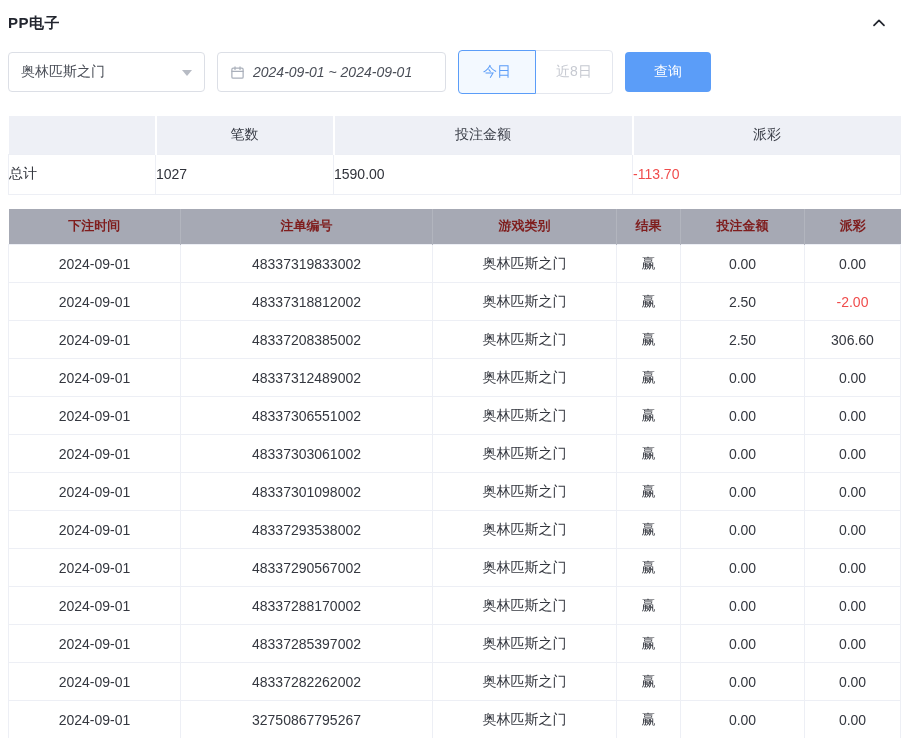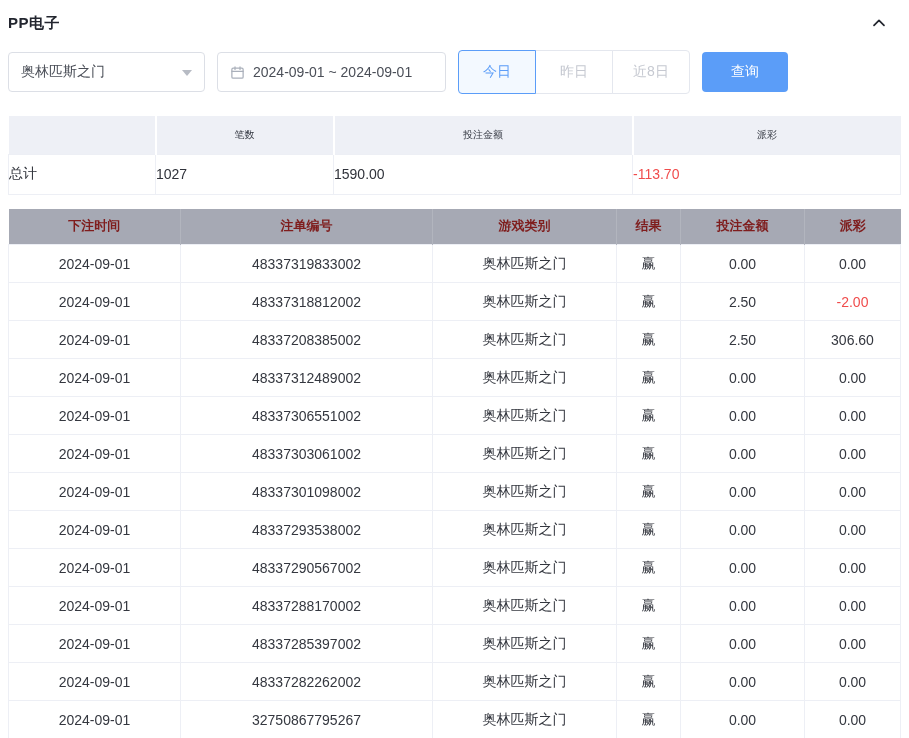--- a/index.html
+++ b/index.html
@@ -31,42 +31,42 @@
     font-size:14px;color:#4a4e57;cursor:pointer;background:#fff;
   }
   .caret{
     position:absolute;right:12px;top:17px;width:0;height:0;
     border-left:5px solid transparent;border-right:5px solid transparent;
     border-top:6px solid #b7bbc4;
   }
   .date-box{
     width:229px;height:40px;border:1px solid var(--input-border);border-radius:4px;
     display:flex;align-items:center;gap:8px;padding:0 12px;font-size:14px;
-    color:#4a4e57;cursor:pointer;background:#fff;
+    color:#4a4e57;cursor:pointer;background:#fff;font-style:italic;
   }
   .btn-group{display:flex;}
   .range-btn{
     width:78px;height:44px;background:#fff;border:1px solid #e4e7ee;
     font-size:14px;color:var(--muted-btn);cursor:pointer;margin-left:-1px;
     font-family:inherit;
   }
   .range-btn:first-child{margin-left:0;border-radius:4px 0 0 4px;}
   .range-btn:last-child{border-radius:0 4px 4px 0;}
   .range-btn.active{
     color:var(--accent);border-color:var(--accent);background:var(--accent-soft);
     position:relative;z-index:1;
   }
   .query-btn{
     width:86px;height:40px;background:var(--accent);color:#fff;border:none;
     border-radius:4px;font-size:14px;cursor:pointer;font-family:inherit;
   }
   table{width:100%;border-collapse:collapse;table-layout:fixed;}
   .summary-table{margin-top:22px;}
   .summary-table th{
-    background:var(--summary-head-bg);height:38px;font-size:10px;font-weight:500;
+    background:var(--summary-head-bg);height:38px;font-size:14px;font-weight:500;
     color:#383c46;border-left:2px solid #fff;text-align:center;
   }
   .summary-table th:first-child{border-left:none;}
   .summary-table td{
     height:40px;text-align:left;font-size:14px;color:#2f323a;
     border:1px solid var(--border);background:#fff;
   }
   .bet-table{margin-top:14px;}
   .bet-table th{
     background:var(--thead-bg);color:#7f1d1d;height:36px;font-size:13px;
@@ -104,21 +104,20 @@
         <rect x="3" y="5" width="18" height="16" rx="2"></rect>
         <line x1="3" y1="10" x2="21" y2="10"></line>
         <line x1="8" y1="3" x2="8" y2="7"></line>
         <line x1="16" y1="3" x2="16" y2="7"></line>
       </svg>
       <span>2024-09-01 ~ 2024-09-01</span>
     </div>
 
     <div class="btn-group">
       <button class="range-btn active">今日</button>
-      <button class="range-btn">昨日</button>
       <button class="range-btn">近8日</button>
     </div>
 
     <button class="query-btn">查询</button>
   </div>
 
   <table class="summary-table">
     <colgroup>
       <col style="width:147px">
         <col style="width:178px">

